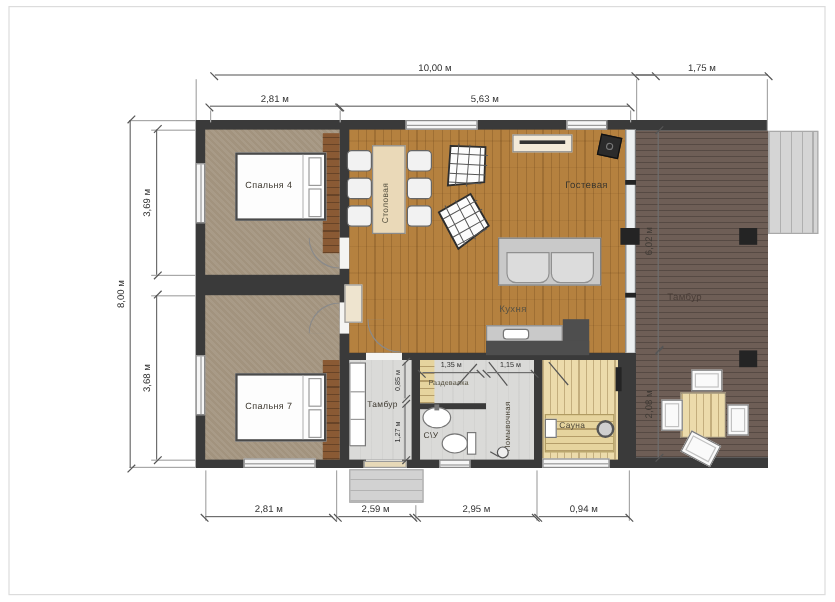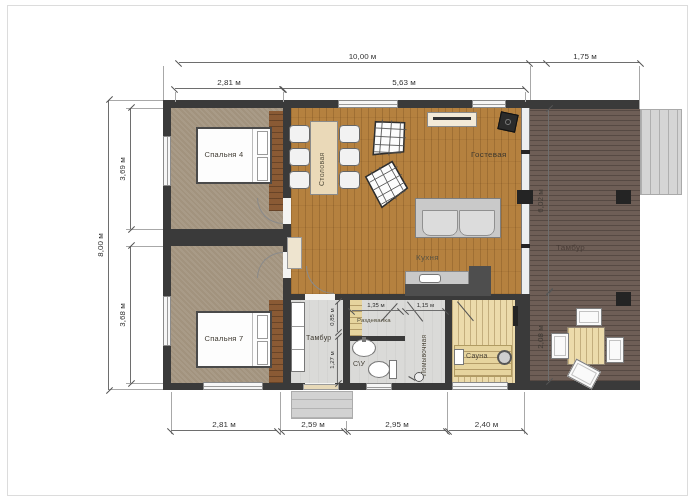--- a/index.html
+++ b/index.html
@@ -247,21 +247,21 @@
   <div class="hdim" style="left:171px;top:430px;width:106px;">
       <span>2,81 м</span>
     </div>
   <div class="hdim" style="left:282px;top:430px;width:62px;">
       <span>2,59 м</span>
     </div>
   <div class="hdim" style="left:348px;top:430px;width:98px;">
       <span>2,95 м</span>
     </div>
   <div class="hdim" style="left:449px;top:430px;width:75px;">
-      <span>2,40 м</span>
+      <span>0,94 м</span>
     </div>
 
   <div class="vdim" style="left:548px;top:109px;height:183px;">
       <span style="color:#3f3a35;">6,02 м</span>
     </div>
   <div class="vdim" style="left:548px;top:292px;height:89px;">
       <span style="color:#3f3a35;">2,08 м</span>
     </div>
 
   <div class="vdim tiny" style="left:337px;top:302px;height:30px;">

